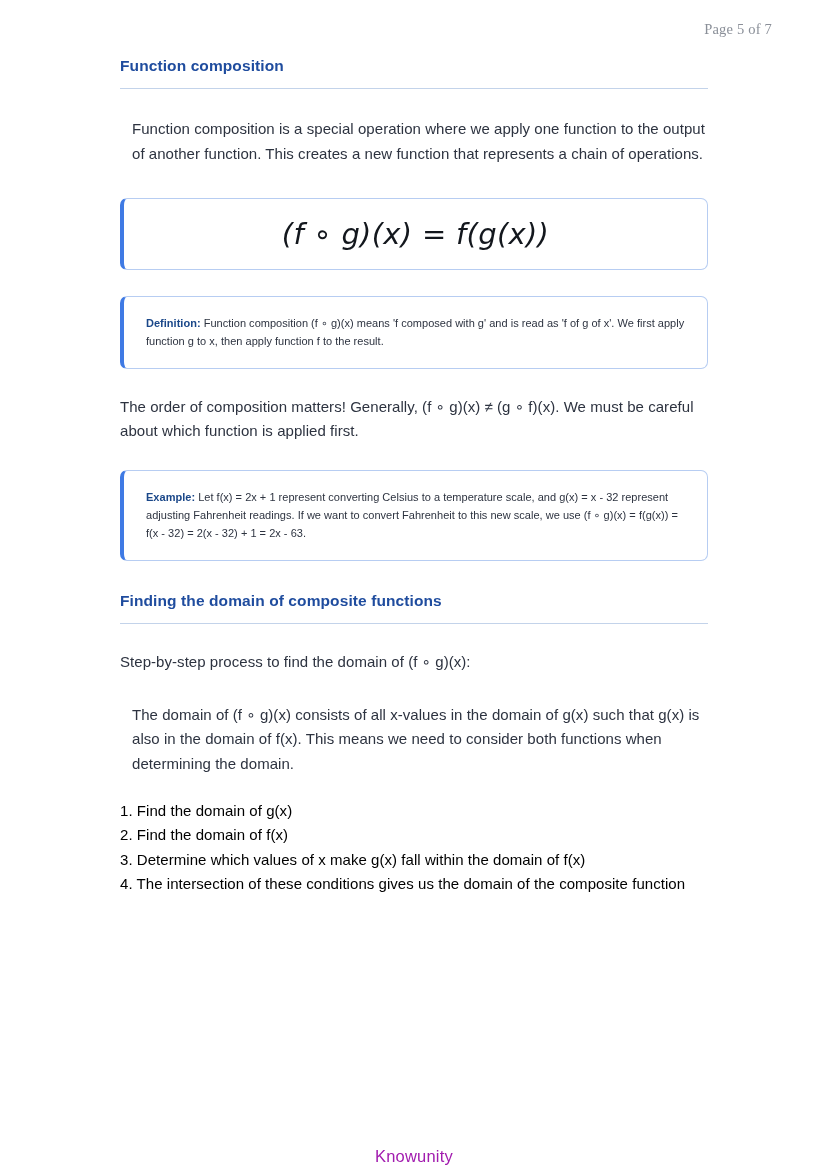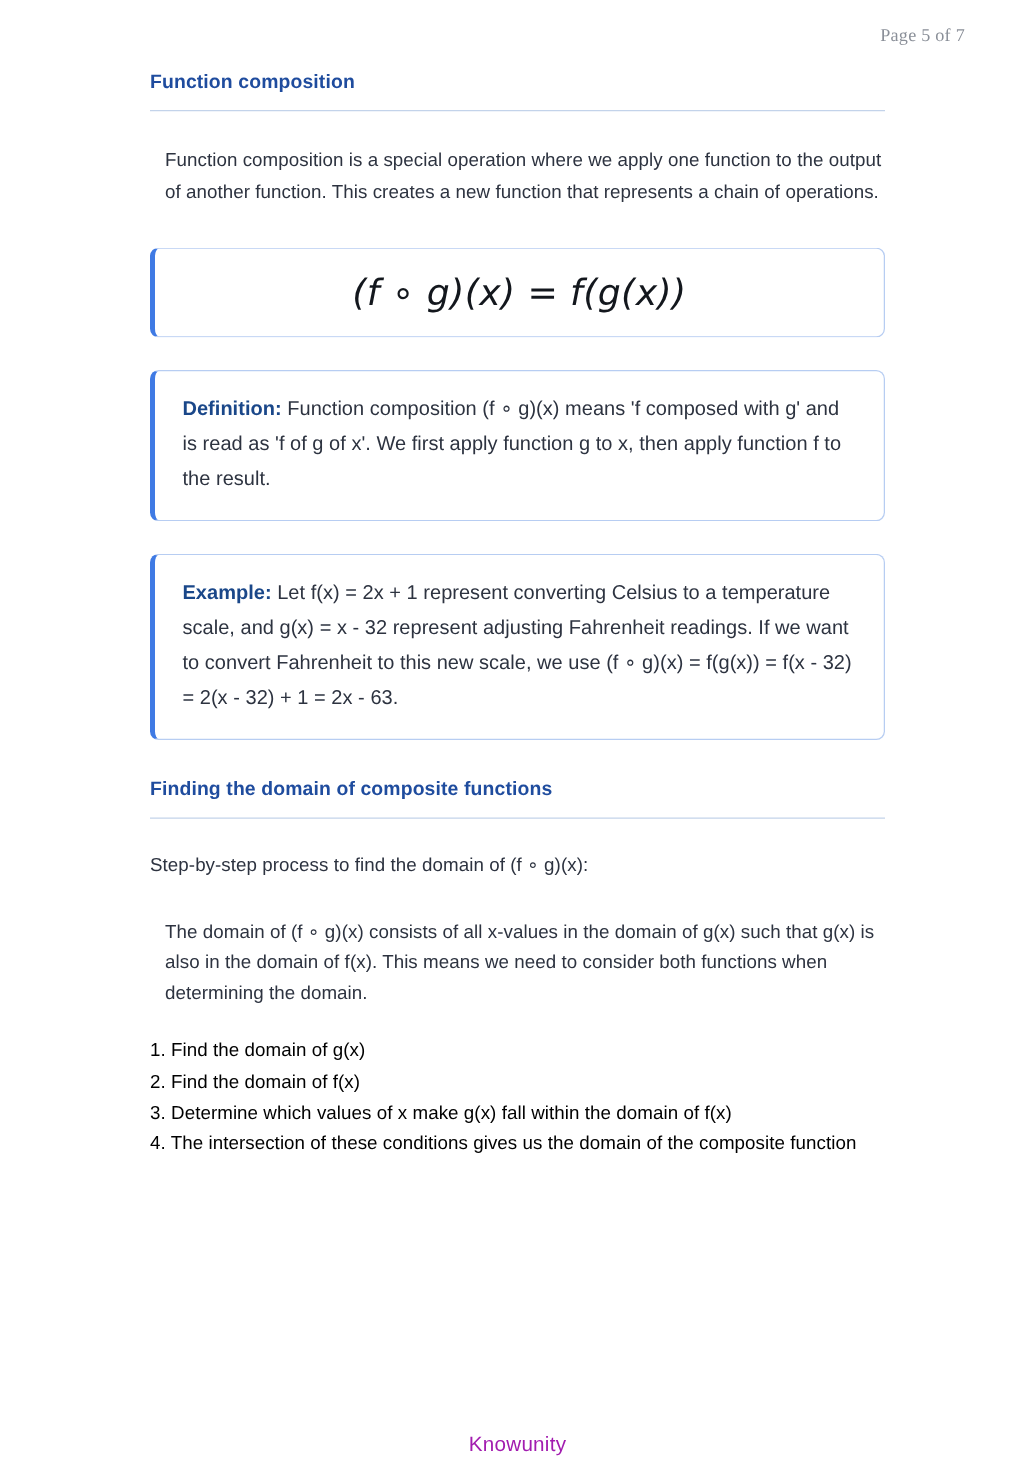--- a/index.html
+++ b/index.html
@@ -96,22 +96,22 @@
     margin-top: 26px;
     box-sizing: border-box;
     border: 1.4px solid #b7cdf2;
     border-left: 4.5px solid #3f7ae4;
     border-radius: 7px;
     background: #ffffff;
     padding: 17px 20px 18px 22px;
   }
   .callout p {
     margin: 0;
-    font-size: 16px;
-    line-height: 28px;
+    font-size: 11px;
+    line-height: 18px;
     color: #2d3340;
     letter-spacing: 0.02px;
   }
   .callout .tag {
     font-weight: bold;
     color: #1a4789;
   }
 
   
   .steps {
@@ -154,20 +154,21 @@
     <p class="para after-rule">Function composition is a special operation where we apply one function to the output of another function. This creates a new function that represents a chain of operations.</p>
 
     <div class="formula-box">
       <div class="formula">(f ∘ g)(x) = f(g(x))</div>
     </div>
 
     <div class="callout">
       <p><span class="tag">Definition:</span><span> Function composition (f ∘ g)(x) means 'f composed with g' and is read as 'f of g of x'. We first apply function g to x, then apply function f to the result.</span></p>
     </div>
 
+    <p class="para gap">The order of composition matters! Generally, (f ∘ g)(x) ≠ (g ∘ f)(x). We must be careful about which function is applied first.</p>
 
     <div class="callout">
       <p><span class="tag">Example:</span><span> Let f(x) = 2x + 1 represent converting Celsius to a temperature scale, and g(x) = x - 32 represent adjusting Fahrenheit readings. If we want to convert Fahrenheit to this new scale, we use (f ∘ g)(x) = f(g(x)) = f(x - 32) = 2(x - 32) + 1 = 2x - 63.</span></p>
     </div>
 
     <h2 class="heading h-sub">Finding the domain of composite functions</h2>
 
     <p class="para gap">Step-by-step process to find the domain of (f ∘ g)(x):</p>
 
     <p class="para after-rule">The domain of (f ∘ g)(x) consists of all x-values in the domain of g(x) such that g(x) is also in the domain of f(x). This means we need to consider both functions when determining the domain.</p>

